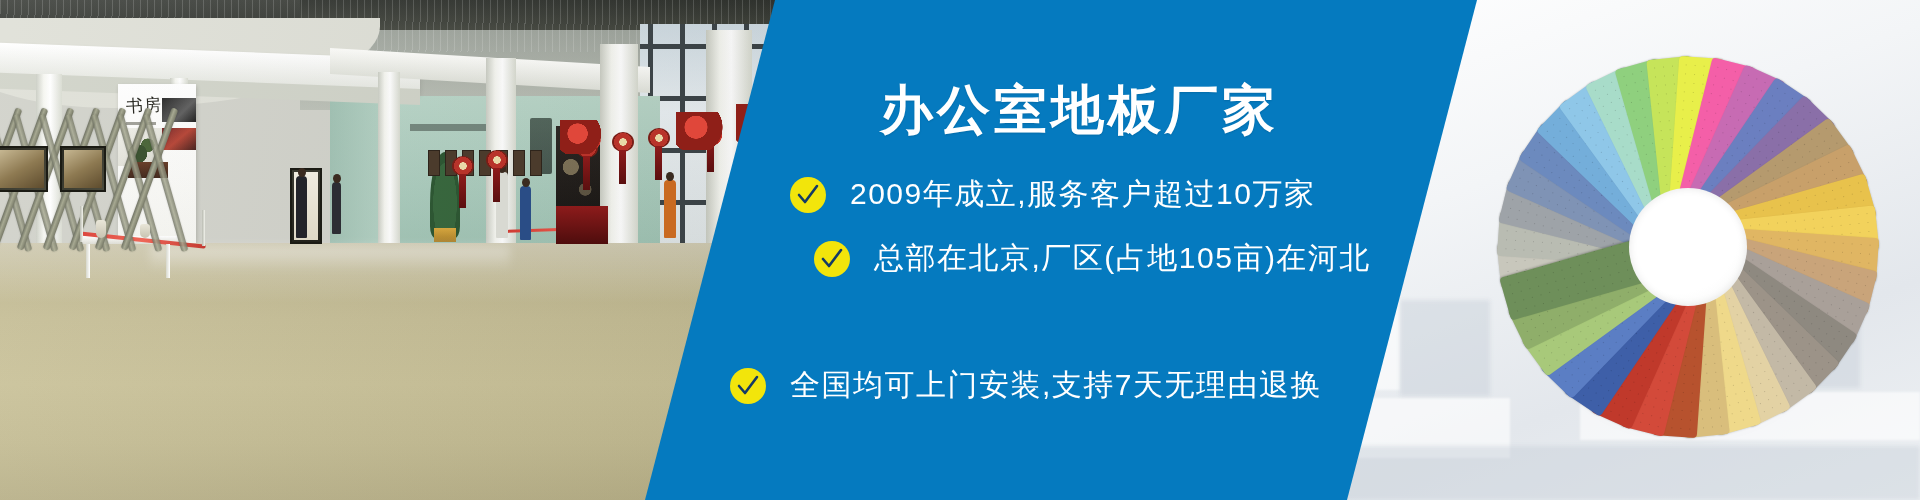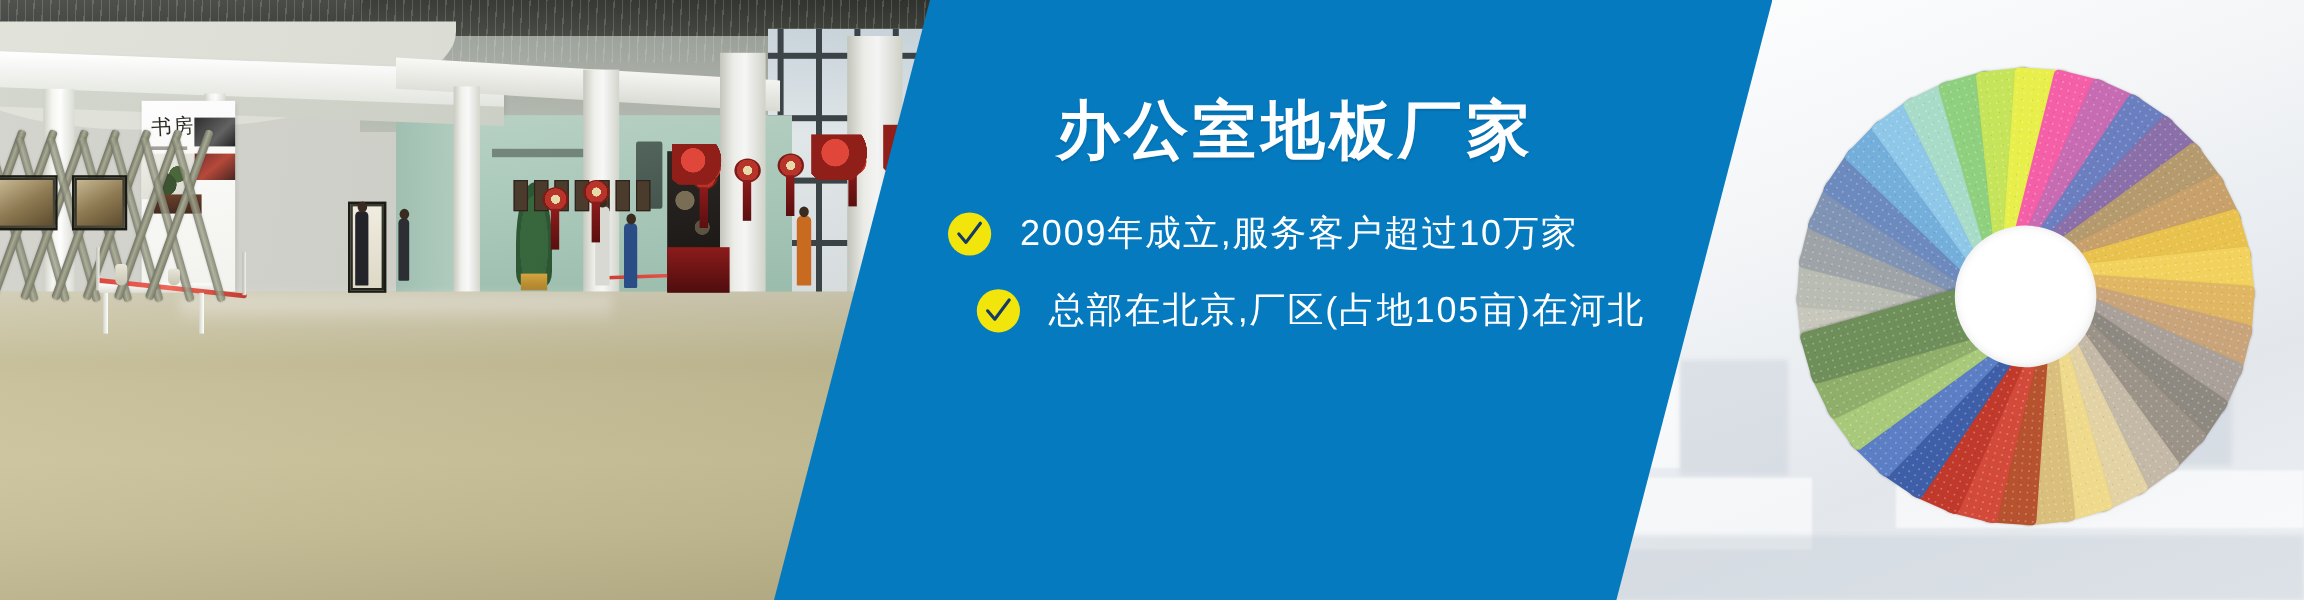--- a/index.html
+++ b/index.html
@@ -534,15 +534,23 @@
     <div class="feature" id="f1">
       <span class="fi">
         <svg width="24" height="24" viewBox="0 0 24 24">
           <path d="M3 12 L9 19 L21 3" fill="none" stroke="#143A66" stroke-width="2.6" stroke-linecap="round" stroke-linejoin="round"></path>
         </svg>
       </span>
       <span class="ftxt">总部在北京,厂区(占地105亩)在河北</span>
     </div>
 
 
+    <div class="feature" id="f3">
+      <span class="fi">
+        <svg width="24" height="24" viewBox="0 0 24 24">
+          <path d="M3 12 L9 19 L21 3" fill="none" stroke="#143A66" stroke-width="2.6" stroke-linecap="round" stroke-linejoin="round"></path>
+        </svg>
+      </span>
+      <span class="ftxt">全国均可上门安装,支持7天无理由退换</span>
+    </div>
   </div>
 
 </div>
 
 </body></html>

